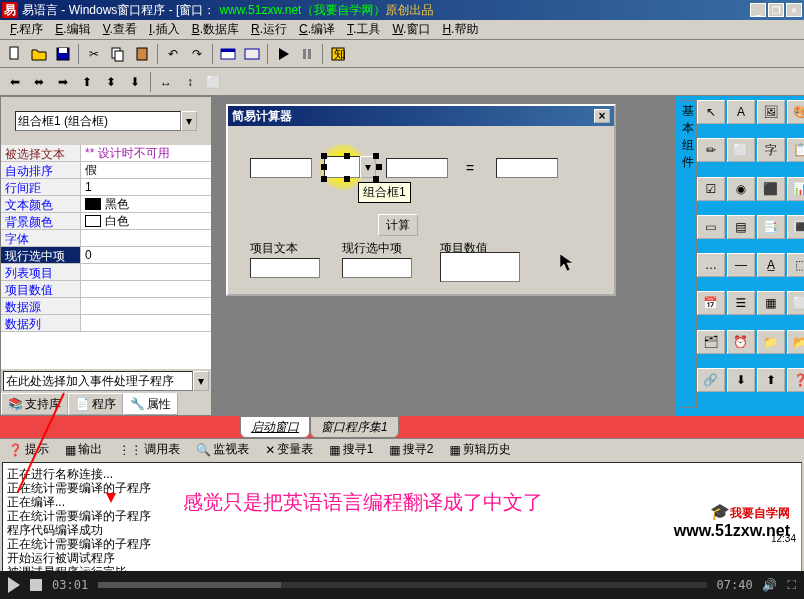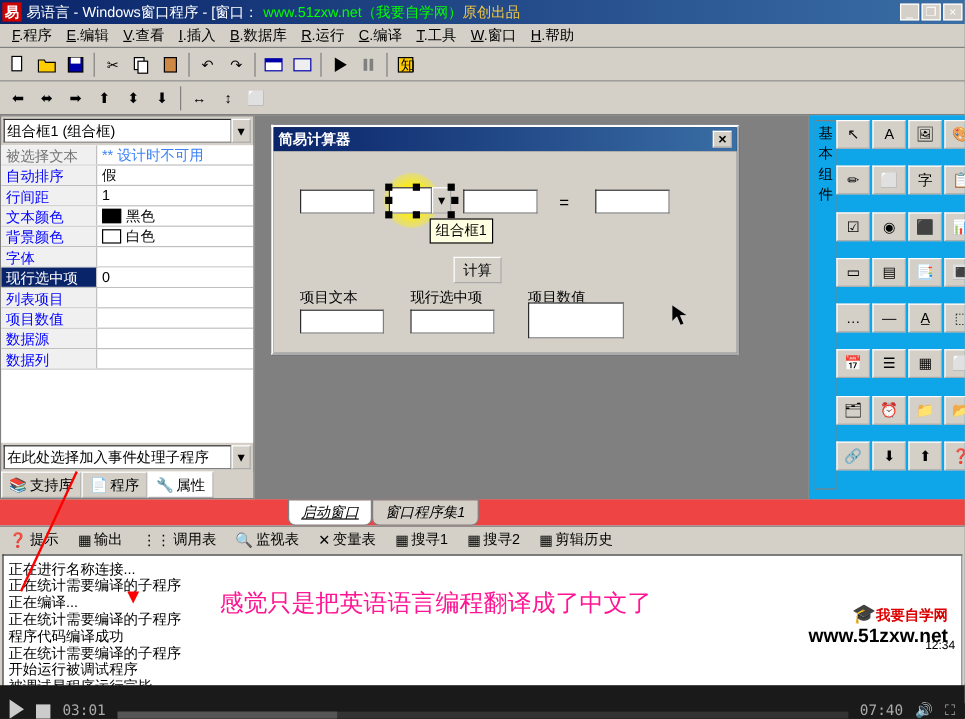--- a/index.html
+++ b/index.html
@@ -15,38 +15,38 @@
 .win-btn{width:16px;height:14px;background:#d4d0c8;border:1px solid #fff;margin-left:2px;display:flex;align-items:center;justify-content:center;font-size:10px;cursor:pointer}
 .menubar{height:20px;background:#d4d0c8;display:flex;align-items:center;padding:0 4px;border-bottom:1px solid #808080}
 .menu-item{padding:2px 6px;cursor:pointer}
 .menu-item u{text-decoration:underline}
 .toolbar{height:28px;background:#d4d0c8;display:flex;align-items:center;padding:0 4px;border-bottom:1px solid #808080;gap:2px}
 .tool-btn{width:22px;height:22px;border:1px solid #d4d0c8;display:flex;align-items:center;justify-content:center;cursor:pointer}
 .tool-sep{width:1px;height:20px;background:#808080;margin:0 2px}
 .tool-icon{width:16px;height:16px}
 .main{display:flex;height:320px}
 .left-panel{width:212px;background:#d4d0c8;border:1px solid #808080;display:flex;flex-direction:column}
-.combo{height:20px;display:flex;margin:2px}
+.combo{height:20px;display:flex;margin:14px}
 .combo-input{flex:1;background:#fff;border:1px inset #808080;padding:1px 2px}
 .combo-btn{width:16px;background:#d4d0c8;border:1px outset #fff;display:flex;align-items:center;justify-content:center;cursor:pointer}
 .prop-grid{flex:1;background:#fff;overflow:auto}
 .prop-row{display:flex;height:17px;border-bottom:1px solid #c0c0c0}
 .prop-name{width:80px;padding:1px 4px;color:#00f;background:#f0f0f0;border-right:1px solid #c0c0c0}
 .prop-val{flex:1;padding:1px 4px;display:flex;align-items:center;gap:4px}
 .prop-highlight .prop-name{background:#0a246a;color:#fff}
 .prop-highlight .prop-val{background:#fff}
 .color-swatch{width:16px;height:12px;border:1px solid #000}
-.prop-disabled .prop-name{color:#737373}
-.prop-disabled .prop-val{color:#3b82f6}
+.prop-disabled .prop-name{color:#7f1d1d}
+.prop-disabled .prop-val{color:#a21caf}
 .event-combo{margin:2px}
 .left-tabs{display:flex;height:22px;background:#d4d0c8}
 .left-tab{padding:2px 6px;border:1px outset #fff;background:#d4d0c8;cursor:pointer;display:flex;align-items:center;gap:2px}
 .left-tab.active{background:#fff}
 .center{flex:1;background:#808080;position:relative;overflow:hidden}
-.designer-window{position:absolute;top:8px;left:14px;width:390px;height:192px;background:#0f172a;border:2px outset #fff}
+.designer-window{position:absolute;top:8px;left:14px;width:390px;height:192px;background:#4c1d95;border:2px outset #fff}
 .dw-title{height:20px;background:linear-gradient(to right,#0a246a,#3a6ea5);color:#fff;display:flex;align-items:center;padding:0 4px;font-weight:bold}
 .dw-title-x{margin-left:auto;width:16px;height:14px;background:#d4d0c8;color:#000;border:1px outset #fff;display:flex;align-items:center;justify-content:center;cursor:pointer}
 .dw-body{position:relative;height:168px;background:#d4d0c8;background-image:radial-gradient(circle,#808080 0.5px,transparent 0.5px);background-size:8px 8px}
 .calc-input{position:absolute;height:20px;background:#fff;border:1px inset #808080}
 .equals{position:absolute;top:34px;left:238px;font-size:14px}
 .combo-widget{position:absolute;top:30px;left:96px;width:52px;height:22px;display:flex}
 .combo-widget-body{flex:1;background:#fff;border:1px inset #808080}
 .combo-widget-btn{width:16px;background:#d4d0c8;border:1px outset #fff;display:flex;align-items:center;justify-content:center}
 .sel-handle{position:absolute;width:6px;height:6px;background:#000}
 .highlight-circle{position:absolute;top:18px;left:92px;width:46px;height:46px;border-radius:50%;background:radial-gradient(circle,#fff000 30%,rgba(255,240,0,0.3) 70%,transparent 100%);pointer-events:none}
@@ -65,21 +65,21 @@
 .out-tab{display:flex;align-items:center;gap:2px;cursor:pointer;padding:2px 4px}
 .out-body{flex:1;background:#fff;border:1px inset #808080;margin:2px;position:relative;padding:4px}
 .out-line{line-height:14px}
 .annotation{position:absolute;top:26px;left:180px;color:#ff1493;font-size:20px;font-family:"SimSun"}
 .arrow-line{position:absolute;top:-70px;left:60px;width:2px;height:110px;background:#f00;transform:rotate(25deg);transform-origin:top}
 .arrow-head{position:absolute;top:30px;left:103px;width:0;height:0;border-left:5px solid transparent;border-right:5px solid transparent;border-top:10px solid #f00}
 .watermark{position:absolute;bottom:30px;right:14px;text-align:right}
 .wm1{color:#d00;font-size:16px;font-weight:bold;text-shadow:1px 1px 0 #fff}
 .wm2{color:#000;font-size:16px;font-weight:bold;text-shadow:1px 1px 0 #fff}
 .clock{position:absolute;bottom:26px;right:8px;font-size:10px;color:#000}
-.player{position:absolute;bottom:0;left:0;width:804px;height:28px;background:#1a1a1a;display:flex;align-items:flex-end;color:#aaa;padding:0 8px;gap:10px}
+.player{position:absolute;bottom:0;left:0;width:804px;height:28px;background:#1a1a1a;display:flex;align-items:center;color:#aaa;padding:0 8px;gap:10px}
 .play-btn{width:0;height:0;border-top:8px solid transparent;border-bottom:8px solid transparent;border-left:12px solid #ccc;cursor:pointer}
 .stop-btn{width:12px;height:12px;background:#ccc;cursor:pointer}
 .time{font-family:monospace}
 .progress{flex:1;height:6px;background:#333;position:relative}
 .progress-fill{height:100%;width:30%;background:#555}
 .cursor-arrow{position:absolute;top:158px;left:348px;width:16px;height:20px;pointer-events:none;z-index:100}
 </style>
 </head>
 <body>
 

